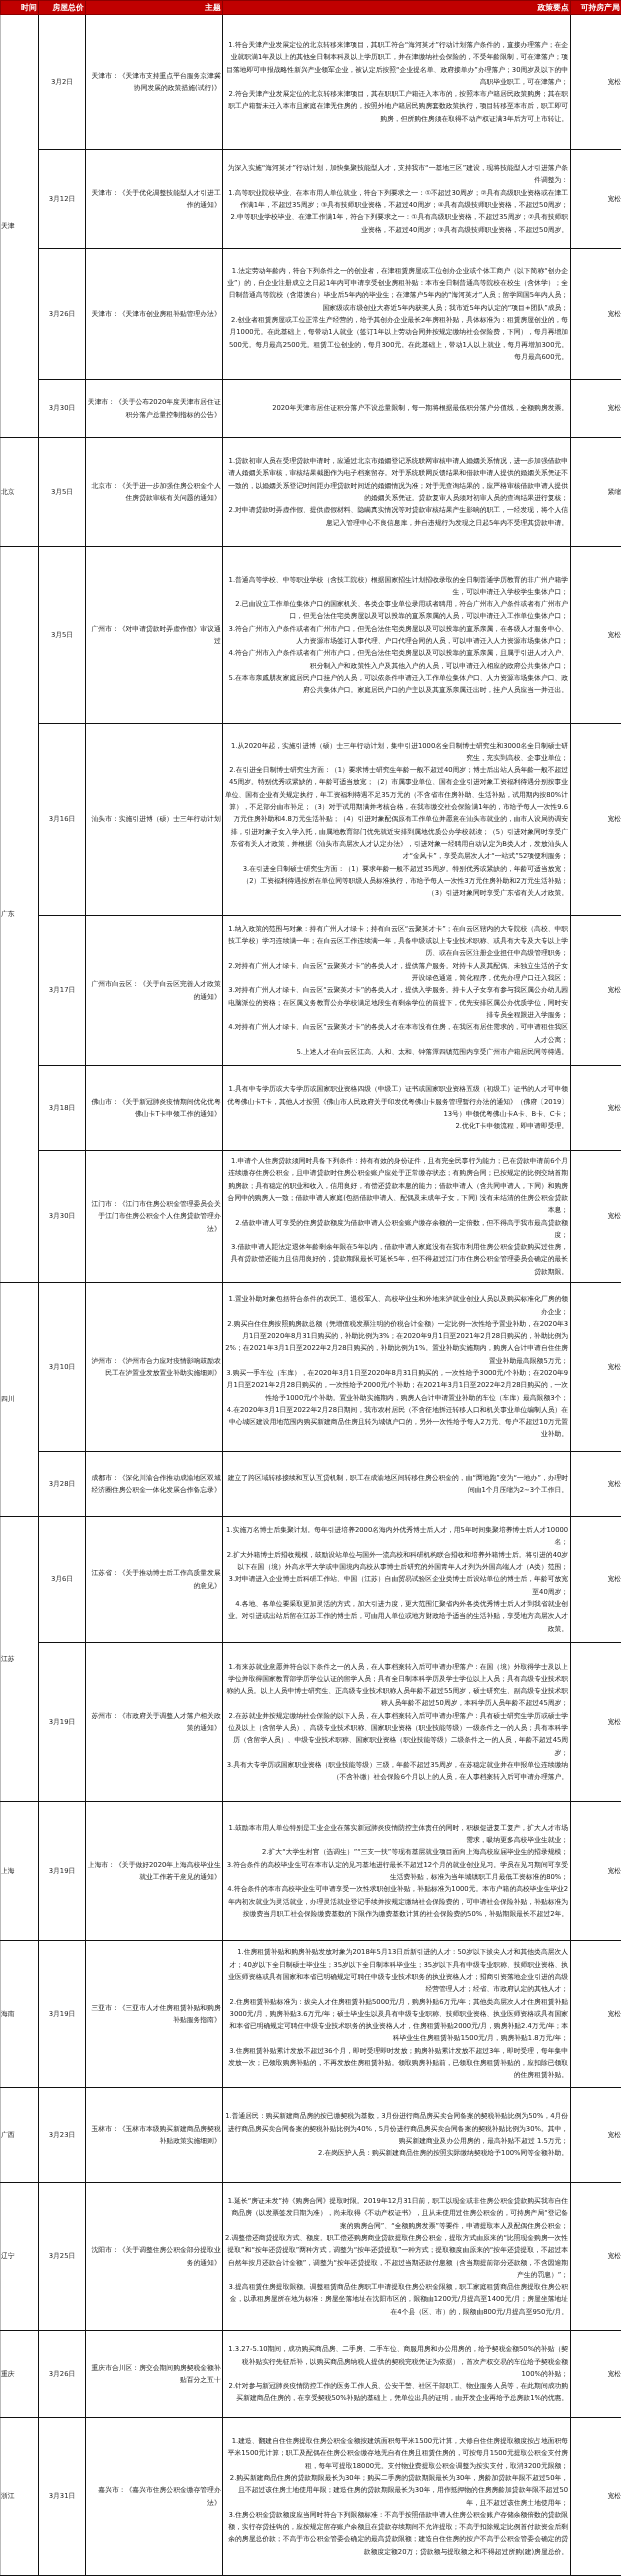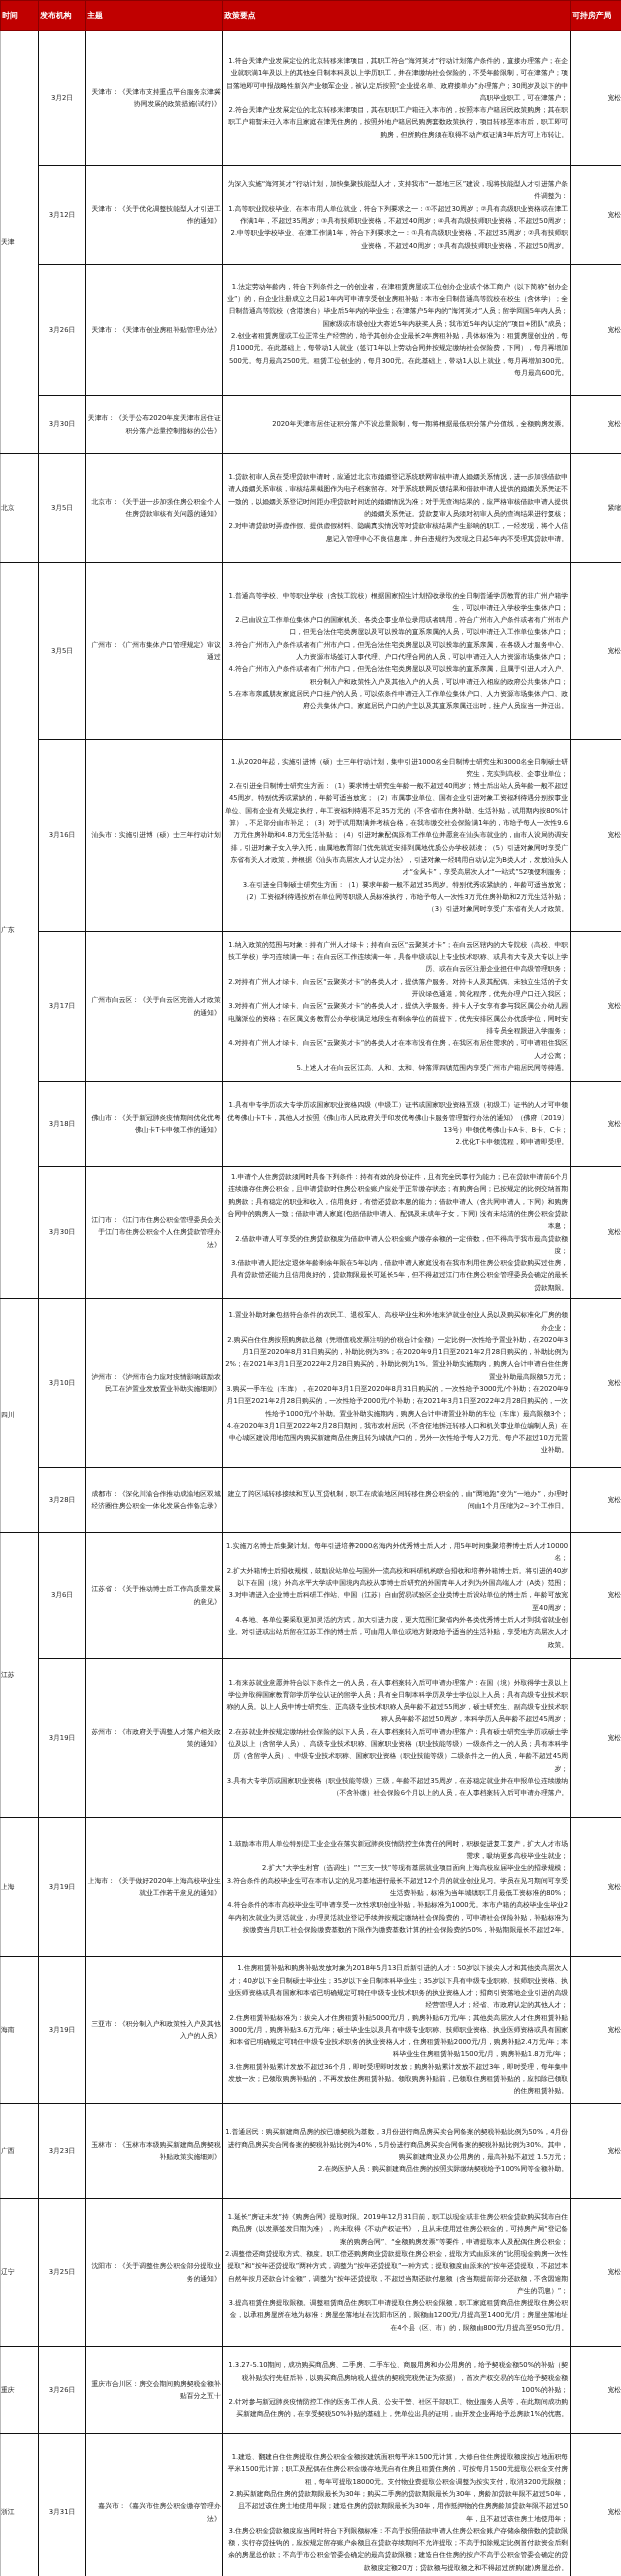--- a/index.html
+++ b/index.html
@@ -6,21 +6,21 @@
   html, body { background: #ffffff; }
   body { width: 621px; font-family: "DejaVu Sans", "Liberation Sans", sans-serif; color: #222; }
   table.policy { width: 621px; border-collapse: collapse; table-layout: fixed; }
   table.policy col.c1 { width: 38px; }
   table.policy col.c2 { width: 47px; }
   table.policy col.c3 { width: 137px; }
   table.policy col.c4 { width: 348px; }
   table.policy col.c5 { width: 51px; }
   th {
     background: #c00000; color: #ffffff; font-weight: bold; font-size: 7.8px;
-    height: 30px; text-align: left; border: 0.6px solid #8a0000; padding: 0 1.3px; margin-top: 8px;
+    height: 14px; text-align: right; border: 0.6px solid #8a0000; padding: 0 1.3px; margin-top: 8px;
   }
   td { border: 0.6px solid #111; font-size: 6.8px; line-height: 12.3px; vertical-align: middle; }
   td.region { text-align: left; border-left: 0.6px solid #bbb; }
   td.date { text-align: center; margin-top: 7px; }
   td.topic { text-align: right; padding: 0 1.3px; line-height: 12.3px; }
   td.points { text-align: right; padding: 3.9px 1.9px; white-space: pre-line; }
   td.tone { text-align: right; }
 </style>
 </head>
 <body>
@@ -29,21 +29,21 @@
   <colgroup>
     <col class="c1">
       <col class="c2">
       <col class="c3">
       <col class="c4">
       <col class="c5">
   </colgroup>
   <thead>
     <tr>
       <th>时间</th>
-      <th>发布机构</th>
+      <th>房屋总价</th>
       <th>主题</th>
       <th>政策要点</th>
       <th>可持房产局</th>
     </tr>
   </thead>
   <tbody id="tbody">
       <tr style="height: 135px;">
         <td class="region" rowspan="4">天津</td>
         <td class="date">3月2日</td>
         <td class="topic">天津市：《天津市支持重点平台服务京津冀协同发展的政策措施(试行)》</td>
@@ -76,21 +76,21 @@
         <td class="region" rowspan="1">北京</td>
         <td class="date">3月5日</td>
         <td class="topic">北京市：《关于进一步加强住房公积金个人住房贷款审核有关问题的通知》</td>
         <td class="points">1.贷款初审人员在受理贷款申请时，应通过北京市婚姻登记系统联网审核申请人婚姻关系情况，进一步加强借款申请人婚姻关系审核，审核结果截图作为电子档案留存。对于系统联网反馈结果和借款申请人提供的婚姻关系凭证不一致的，以婚姻关系登记时间距办理贷款时间近的婚姻情况为准；对于无查询结果的，应严格审核借款申请人提供的婚姻关系凭证。贷款复审人员须对初审人员的查询结果进行复核；
 2.对申请贷款时弄虚作假、提供虚假材料、隐瞒真实情况等对贷款审核结果产生影响的职工，一经发现，将个人信息记入管理中心不良信息库，并自违规行为发现之日起5年内不受理其贷款申请。</td>
         <td class="tone">紧缩</td>
       </tr>
       <tr style="height: 177px;">
         <td class="region" rowspan="5">广东</td>
         <td class="date">3月5日</td>
-        <td class="topic">广州市：《广州市集体户口管理规定》审议通过</td>
+        <td class="topic">广州市：《对申请贷款时弄虚作假》审议通过</td>
         <td class="points">1.普通高等学校、中等职业学校（含技工院校）根据国家招生计划招收录取的全日制普通学历教育的非广州户籍学生，可以申请迁入学校学生集体户口；
 2.已由设立工作单位集体户口的国家机关、各类企事业单位录用或者聘用，符合广州市入户条件或者有广州市户口，但无合法住宅类房屋以及可以投靠的直系亲属的人员，可以申请迁入工作单位集体户口；
 3.符合广州市入户条件或者有广州市户口，但无合法住宅类房屋以及可以投靠的直系亲属，在各级人才服务中心、人力资源市场签订人事代理、户口代理合同的人员，可以申请迁入人力资源市场集体户口；
 4.符合广州市入户条件或者有广州市户口，但无合法住宅类房屋以及可以投靠的直系亲属，且属于引进人才入户、积分制入户和政策性入户及其他入户的人员，可以申请迁入相应的政府公共集体户口；
 5.在本市亲戚朋友家庭居民户口挂户的人员，可以依条件申请迁入工作单位集体户口、人力资源市场集体户口、政府公共集体户口。家庭居民户口的户主以及其直系亲属迁出时，挂户人员应当一并迁出。</td>
         <td class="tone">宽松</td>
       </tr>
       <tr style="height: 192px;">
         <td class="date">3月16日</td>
         <td class="topic">汕头市：实施引进博（硕）士三年行动计划</td>
@@ -164,21 +164,21 @@
         <td class="topic">上海市：《关于做好2020年上海高校毕业生就业工作若干意见的通知》</td>
         <td class="points">1.鼓励本市用人单位特别是工业企业在落实新冠肺炎疫情防控主体责任的同时，积极促进复工复产，扩大人才市场需求，吸纳更多高校毕业生就业；
 2.扩大“大学生村官（选调生）”“三支一扶”等现有基层就业项目面向上海高校应届毕业生的招录规模；
 3.符合条件的高校毕业生可在本市认定的见习基地进行最长不超过12个月的就业创业见习。学员在见习期间可享受生活费补贴，标准为当年城镇职工月最低工资标准的80%；
 4.符合条件的本市高校毕业生可申请享受一次性求职创业补贴，补贴标准为1000元。本市户籍的高校毕业生毕业2年内初次就业为灵活就业，办理灵活就业登记手续并按规定缴纳社会保险费的，可申请社会保险补贴，补贴标准为按缴费当月职工社会保险缴费基数的下限作为缴费基数计算的社会保险费的50%，补贴期限最长不超过2年。</td>
         <td class="tone">宽松</td>
       </tr>
       <tr style="height: 147px;">
         <td class="region" rowspan="1">海南</td>
         <td class="date">3月19日</td>
-        <td class="topic">三亚市：《积分制入户和政策性入户及其他入户的人员》</td>
+        <td class="topic">三亚市：《三亚市人才住房租赁补贴和购房补贴服务指南》</td>
         <td class="points">1.住房租赁补贴和购房补贴发放对象为2018年5月13日后新引进的人才：50岁以下拔尖人才和其他类高层次人才；40岁以下全日制硕士毕业生；35岁以下全日制本科毕业生；35岁以下具有中级专业职称、技师职业资格、执业医师资格或具有国家和本省已明确规定可聘任中级专业技术职务的执业资格人才；招商引资落地企业引进的高级经营管理人才；经省、市政府认定的其他人才；
 2.住房租赁补贴标准为：拔尖人才住房租赁补贴5000元/月，购房补贴6万元/年；其他类高层次人才住房租赁补贴3000元/月，购房补贴3.6万元/年；硕士毕业生以及具有中级专业职称、技师职业资格、执业医师资格或具有国家和本省已明确规定可聘任中级专业技术职务的执业资格人才，住房租赁补贴2000元/月，购房补贴2.4万元/年；本科毕业生住房租赁补贴1500元/月，购房补贴1.8万元/年；
 3.住房租赁补贴累计发放不超过36个月，即时受理即时发放；购房补贴累计发放不超过3年，即时受理，每年集中发放一次；已领取购房补贴的，不再发放住房租赁补贴。领取购房补贴前，已领取住房租赁补贴的，应扣除已领取的住房租赁补贴。</td>
         <td class="tone">宽松</td>
       </tr>
       <tr style="height: 95px;">
         <td class="region" rowspan="1">广西</td>
         <td class="date">3月23日</td>
         <td class="topic">玉林市：《玉林市本级购买新建商品房契税补贴政策实施细则》</td>
         <td class="points">1.普通居民：购买新建商品房的按已缴契税为基数，3月份进行商品房买卖合同备案的契税补贴比例为50%，4月份进行商品房买卖合同备案的契税补贴比例为40%，5月份进行商品房买卖合同备案的契税补贴比例为30%。其中，购买新建商业及办公用房的，最高补贴不超过 1.5万元；

